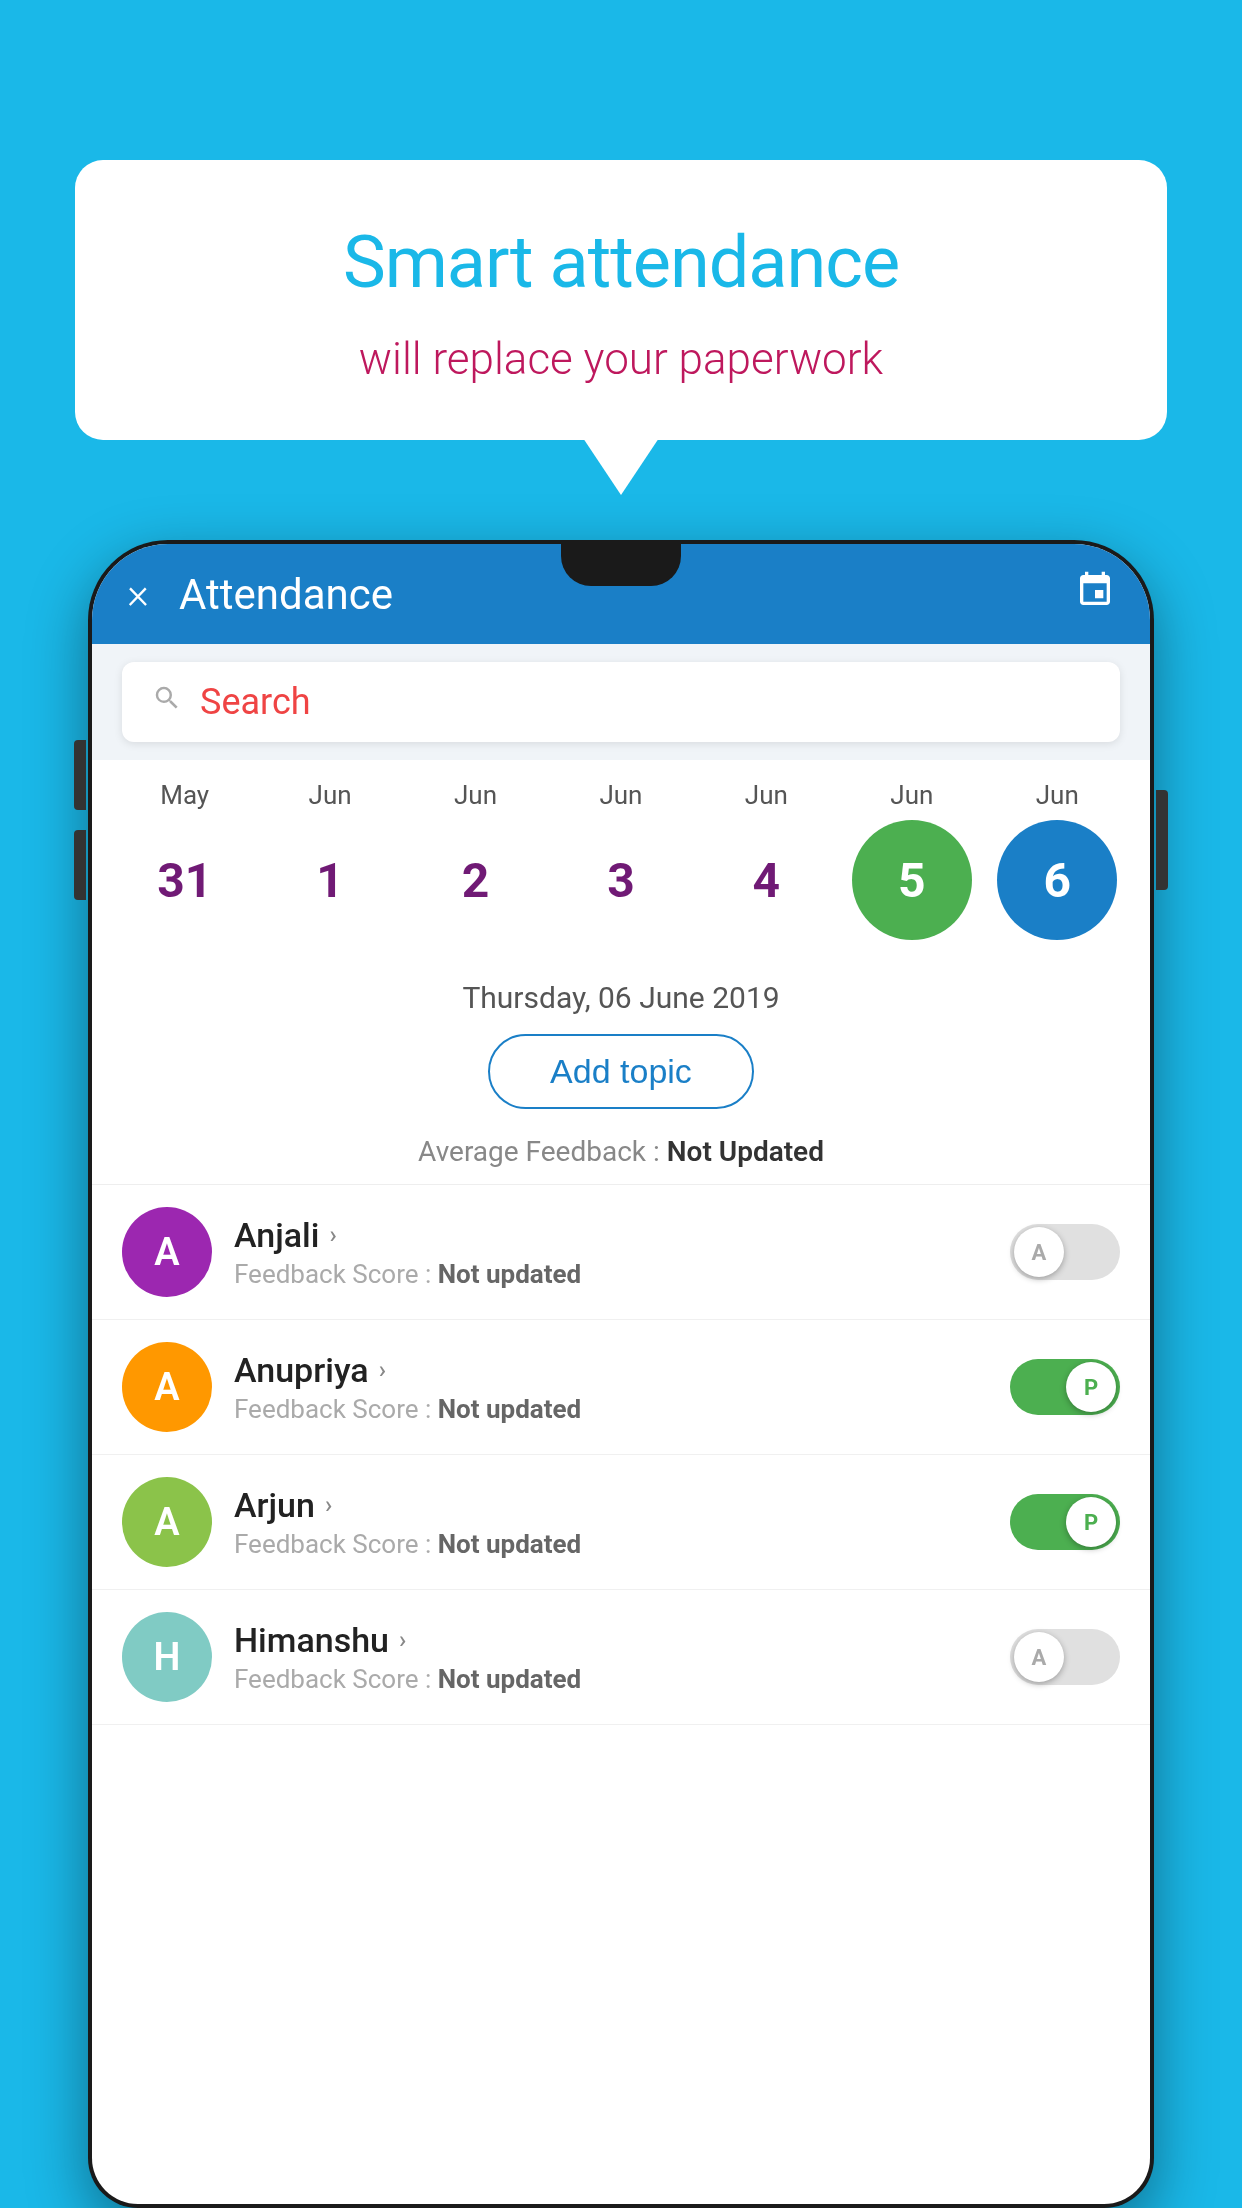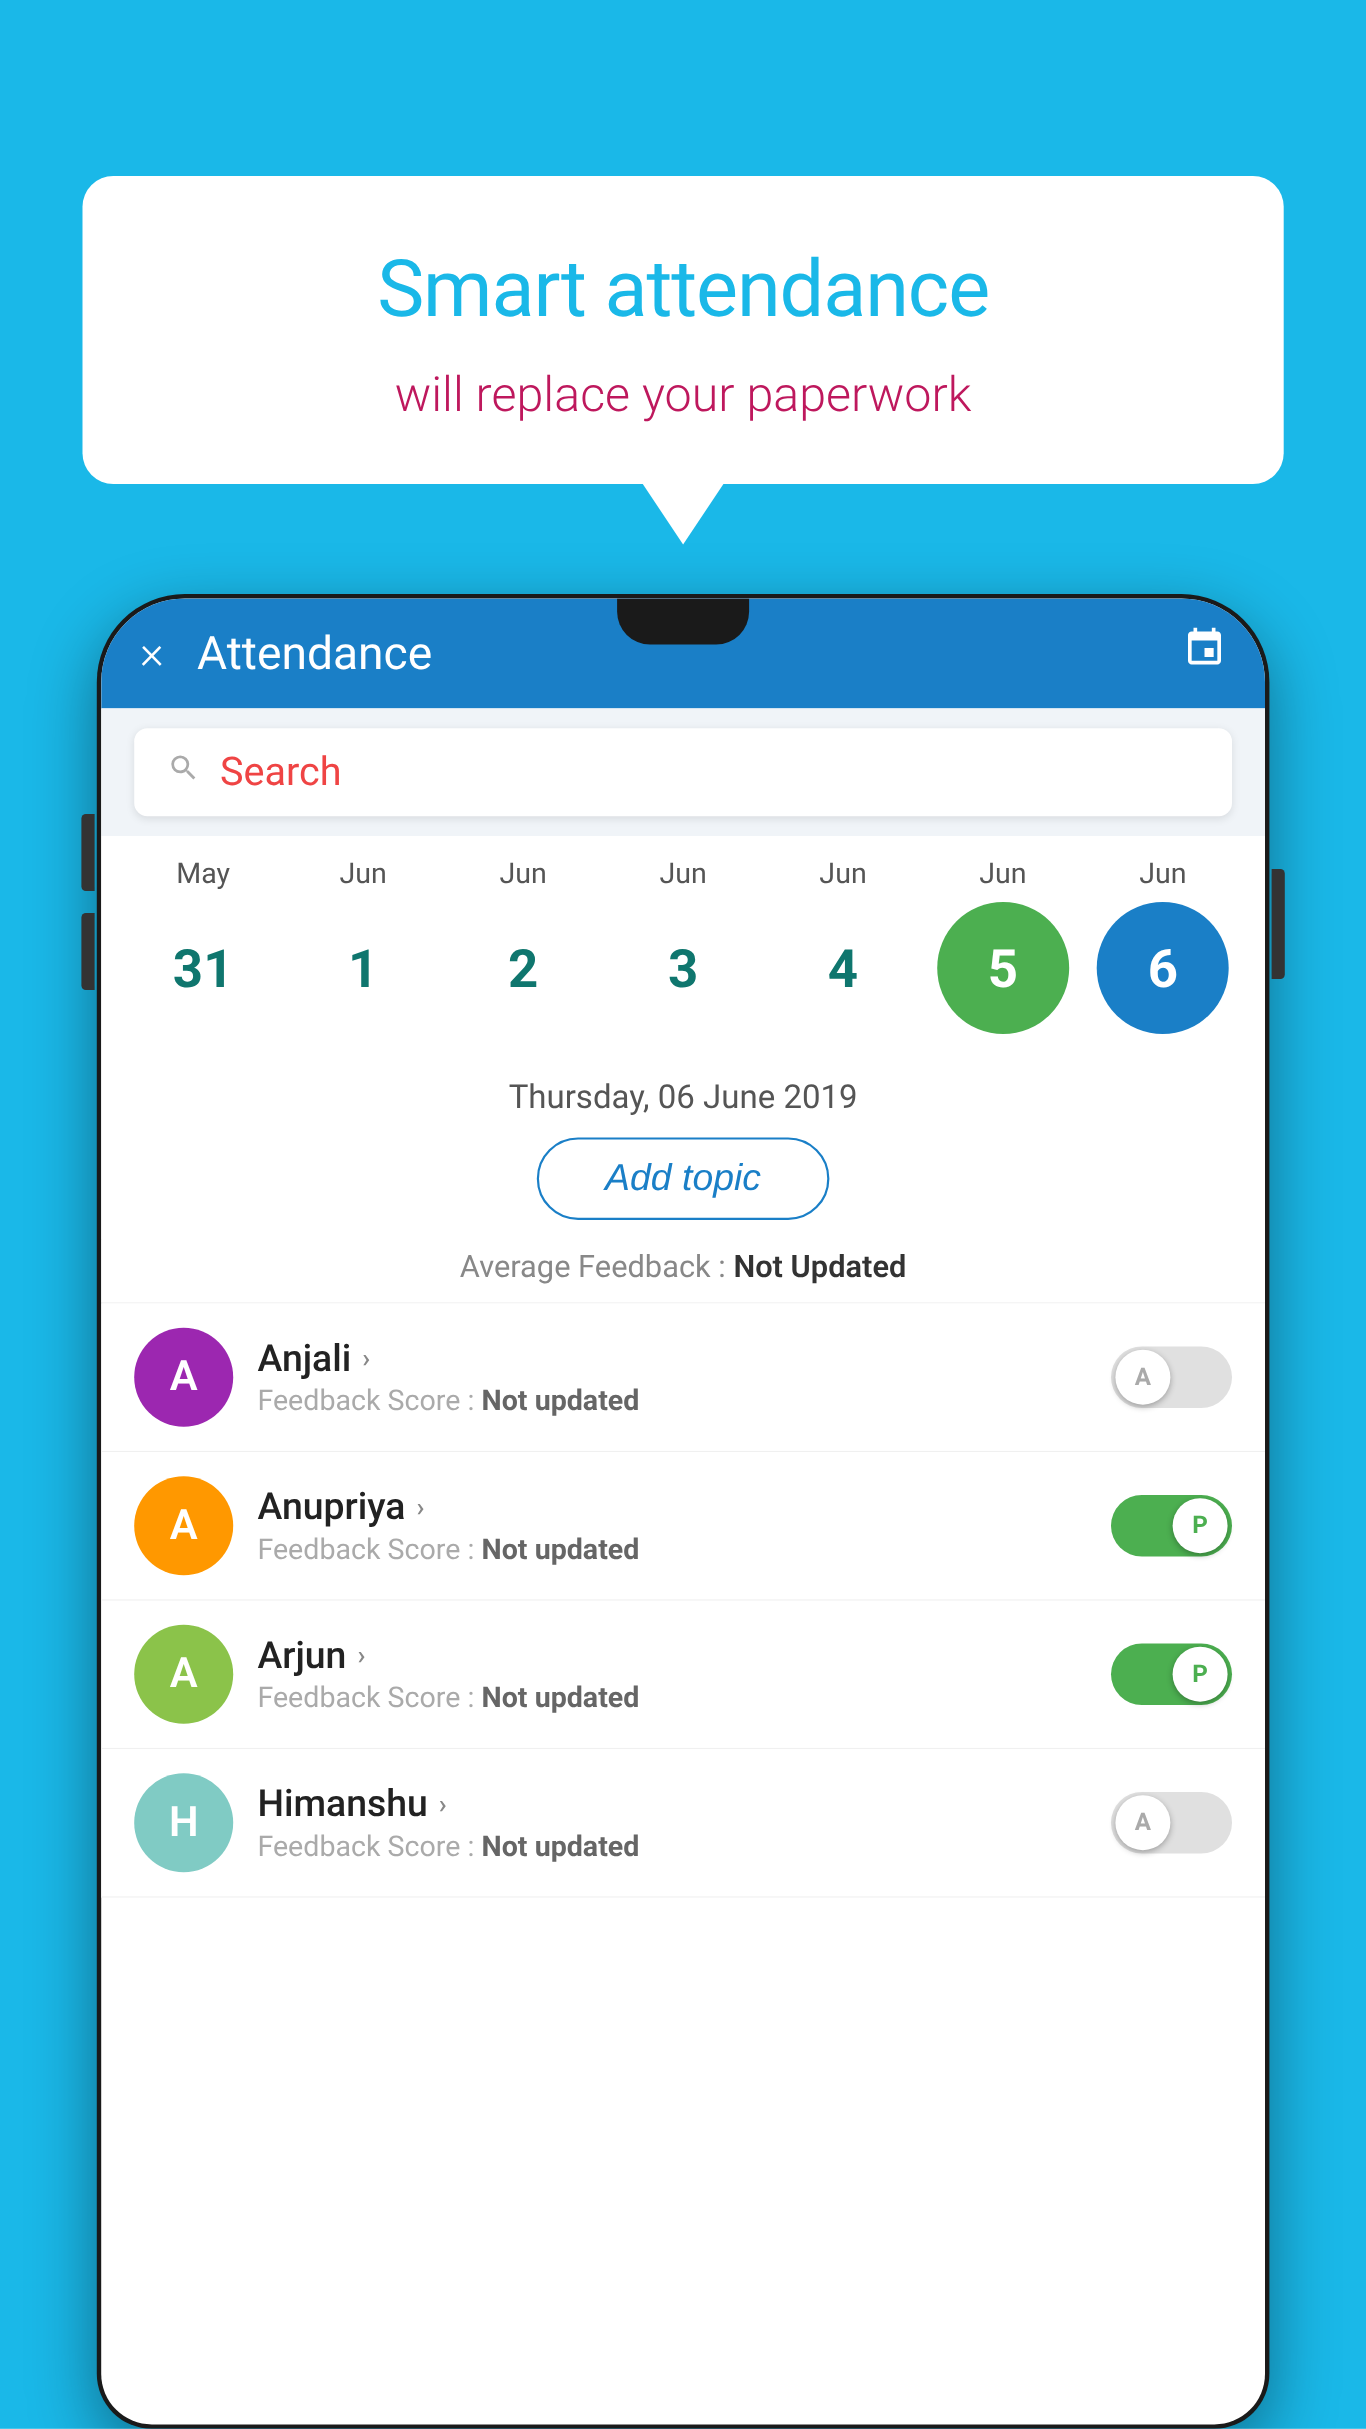--- a/index.html
+++ b/index.html
@@ -202,21 +202,21 @@
     }
 
     .cal-date {
       width: 120px;
       height: 120px;
       display: flex;
       align-items: center;
       justify-content: center;
       font-size: 48px;
       font-weight: 700;
-      color: #0f766e;
+      color: #701a75;
       border-radius: 60px;
     }
 
     .cal-date.today {
       background: #4CAF50;
       color: white;
     }
 
     .cal-date.selected {
       background: #1a7fc7;
@@ -241,21 +241,20 @@
     }
 
     .add-topic-btn {
       border: 2px solid #1a7fc7;
       border-radius: 40px;
       padding: 16px 60px;
       color: #1a7fc7;
       font-size: 34px;
       cursor: pointer;
       background: white;
-      font-style: italic;
     }
 
     
     .avg-feedback {
       text-align: center;
       font-size: 28px;
       color: #888;
       padding: 8px 16px 16px;
       background: white;
     }

